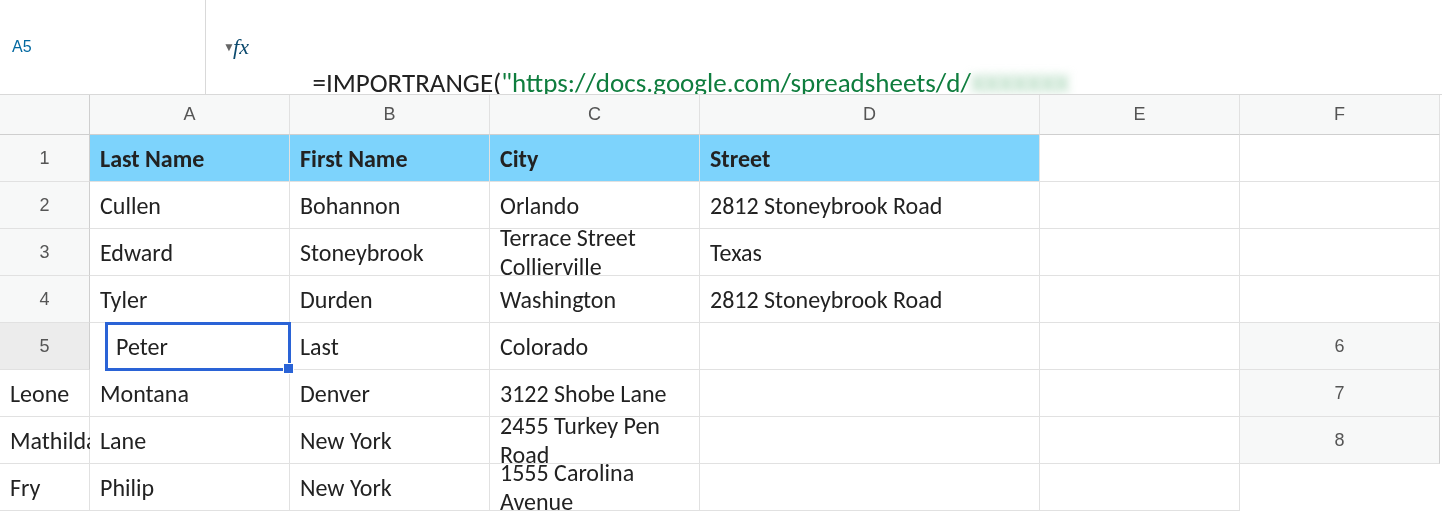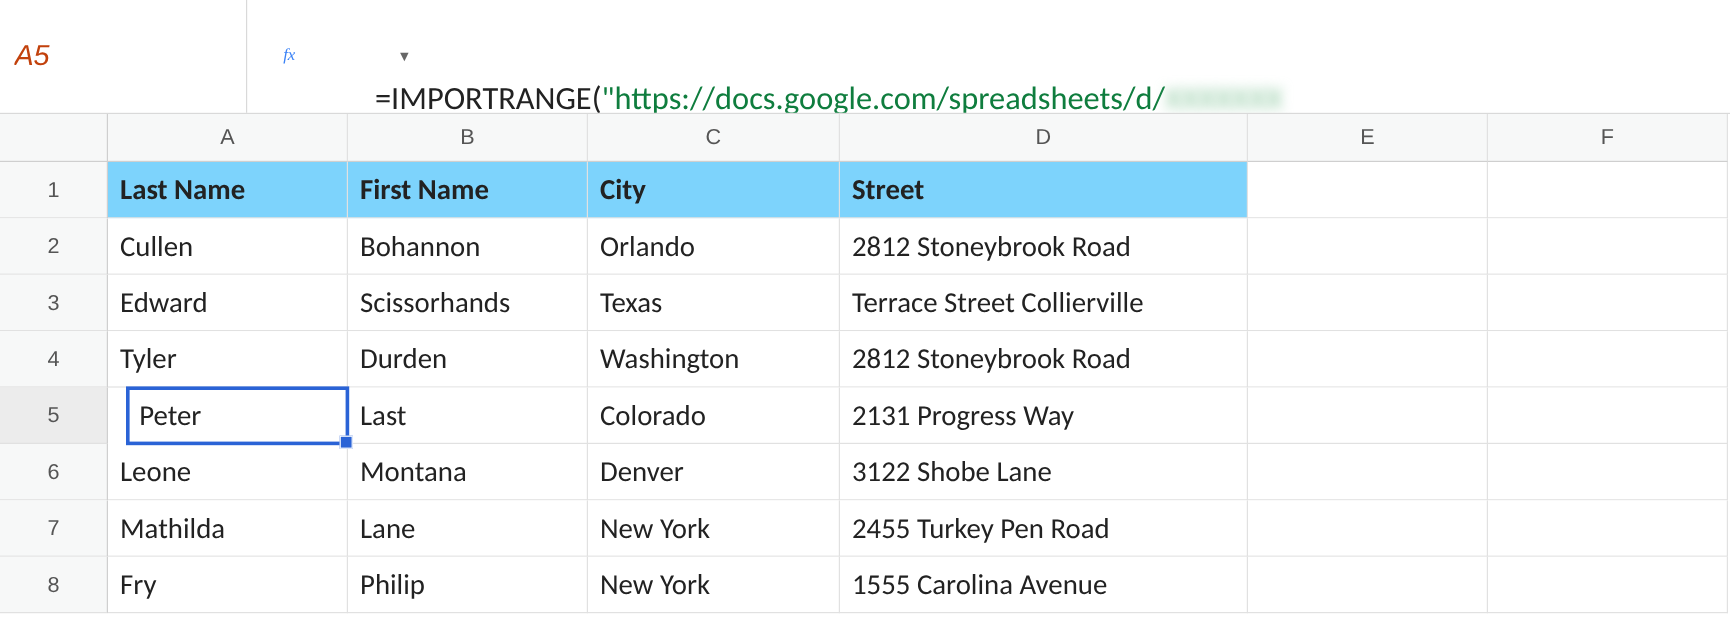--- a/index.html
+++ b/index.html
@@ -22,46 +22,45 @@
     .name-box-wrap {
       display: flex;
       align-items: center;
       padding: 0 10px 0 12px;
       width: 205px;
       font-family: Arial, sans-serif;
     }
     .name-box {
       flex: 1;
       border: none;
-      font-size: 24px;
-      color: #c2410c;
+      font-size: 16px;
+      color: #0369a1;
       outline: none;
       background: transparent;
-      font-style: italic;
     }
     .name-box-caret {
       font-size: 12px;
       color: #666;
       margin-left: 4px;
     }
     .divider {
       width: 1px;
       background: #d9d9d9;
     }
     .fx-wrap {
       display: flex;
       align-items: center;
       justify-content: center;
       width: 70px;
     }
     .fx-label {
       font-family: "Times New Roman", serif;
       font-style: italic;
-      font-size: 14px;
-      color: #3b82f6;
+      font-size: 22px;
+      color: #0c4a6e;
     }
     .formula-input {
       flex: 1;
       padding: 20px 8px 0 12px;
       font-family: Calibri, Arial, sans-serif;
       font-size: 27px;
       line-height: 42px;
       color: #222;
       overflow: hidden;
       white-space: pre-wrap;
@@ -183,39 +182,38 @@
   <div class="cell row-header">2</div>
   <div class="cell">Cullen</div>
   <div class="cell">Bohannon</div>
   <div class="cell">Orlando</div>
   <div class="cell">2812 Stoneybrook Road</div>
   <div class="cell"></div>
   <div class="cell"></div>
 
   <div class="cell row-header">3</div>
   <div class="cell">Edward</div>
-  <div class="cell">Scissorhands</div>
+  <div class="cell">Stoneybrook</div>
+  <div class="cell">Terrace Street Collierville</div>
   <div class="cell">Texas</div>
-  <div class="cell">Terrace Street Collierville</div>
   <div class="cell"></div>
   <div class="cell"></div>
 
   <div class="cell row-header">4</div>
   <div class="cell">Tyler</div>
   <div class="cell">Durden</div>
   <div class="cell">Washington</div>
   <div class="cell">2812 Stoneybrook Road</div>
   <div class="cell"></div>
   <div class="cell"></div>
 
   <div class="cell row-header active">5</div>
   <div class="cell selected">Peter</div>
   <div class="cell">Last</div>
   <div class="cell">Colorado</div>
-  <div class="cell">2131 Progress Way</div>
   <div class="cell"></div>
   <div class="cell"></div>
 
   <div class="cell row-header">6</div>
   <div class="cell">Leone</div>
   <div class="cell">Montana</div>
   <div class="cell">Denver</div>
   <div class="cell">3122 Shobe Lane</div>
   <div class="cell"></div>
   <div class="cell"></div>

